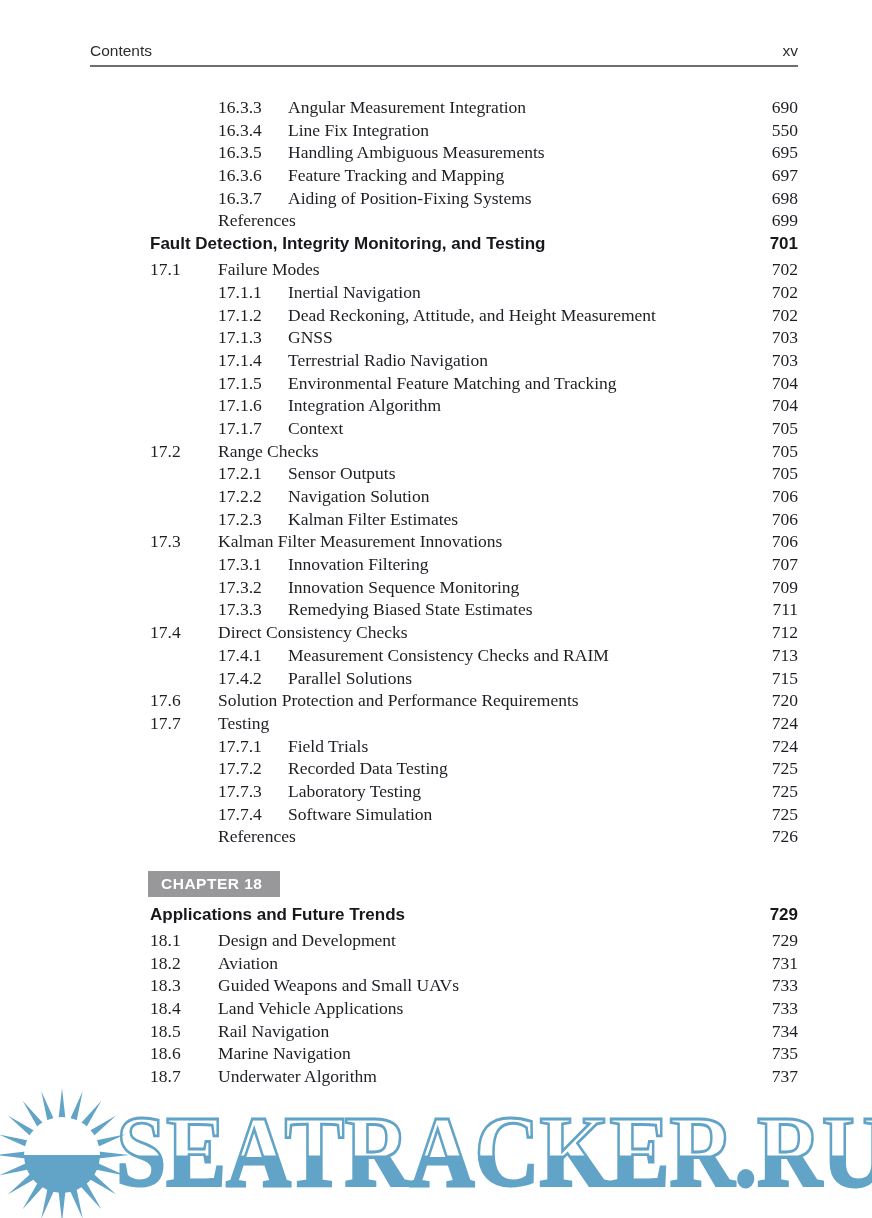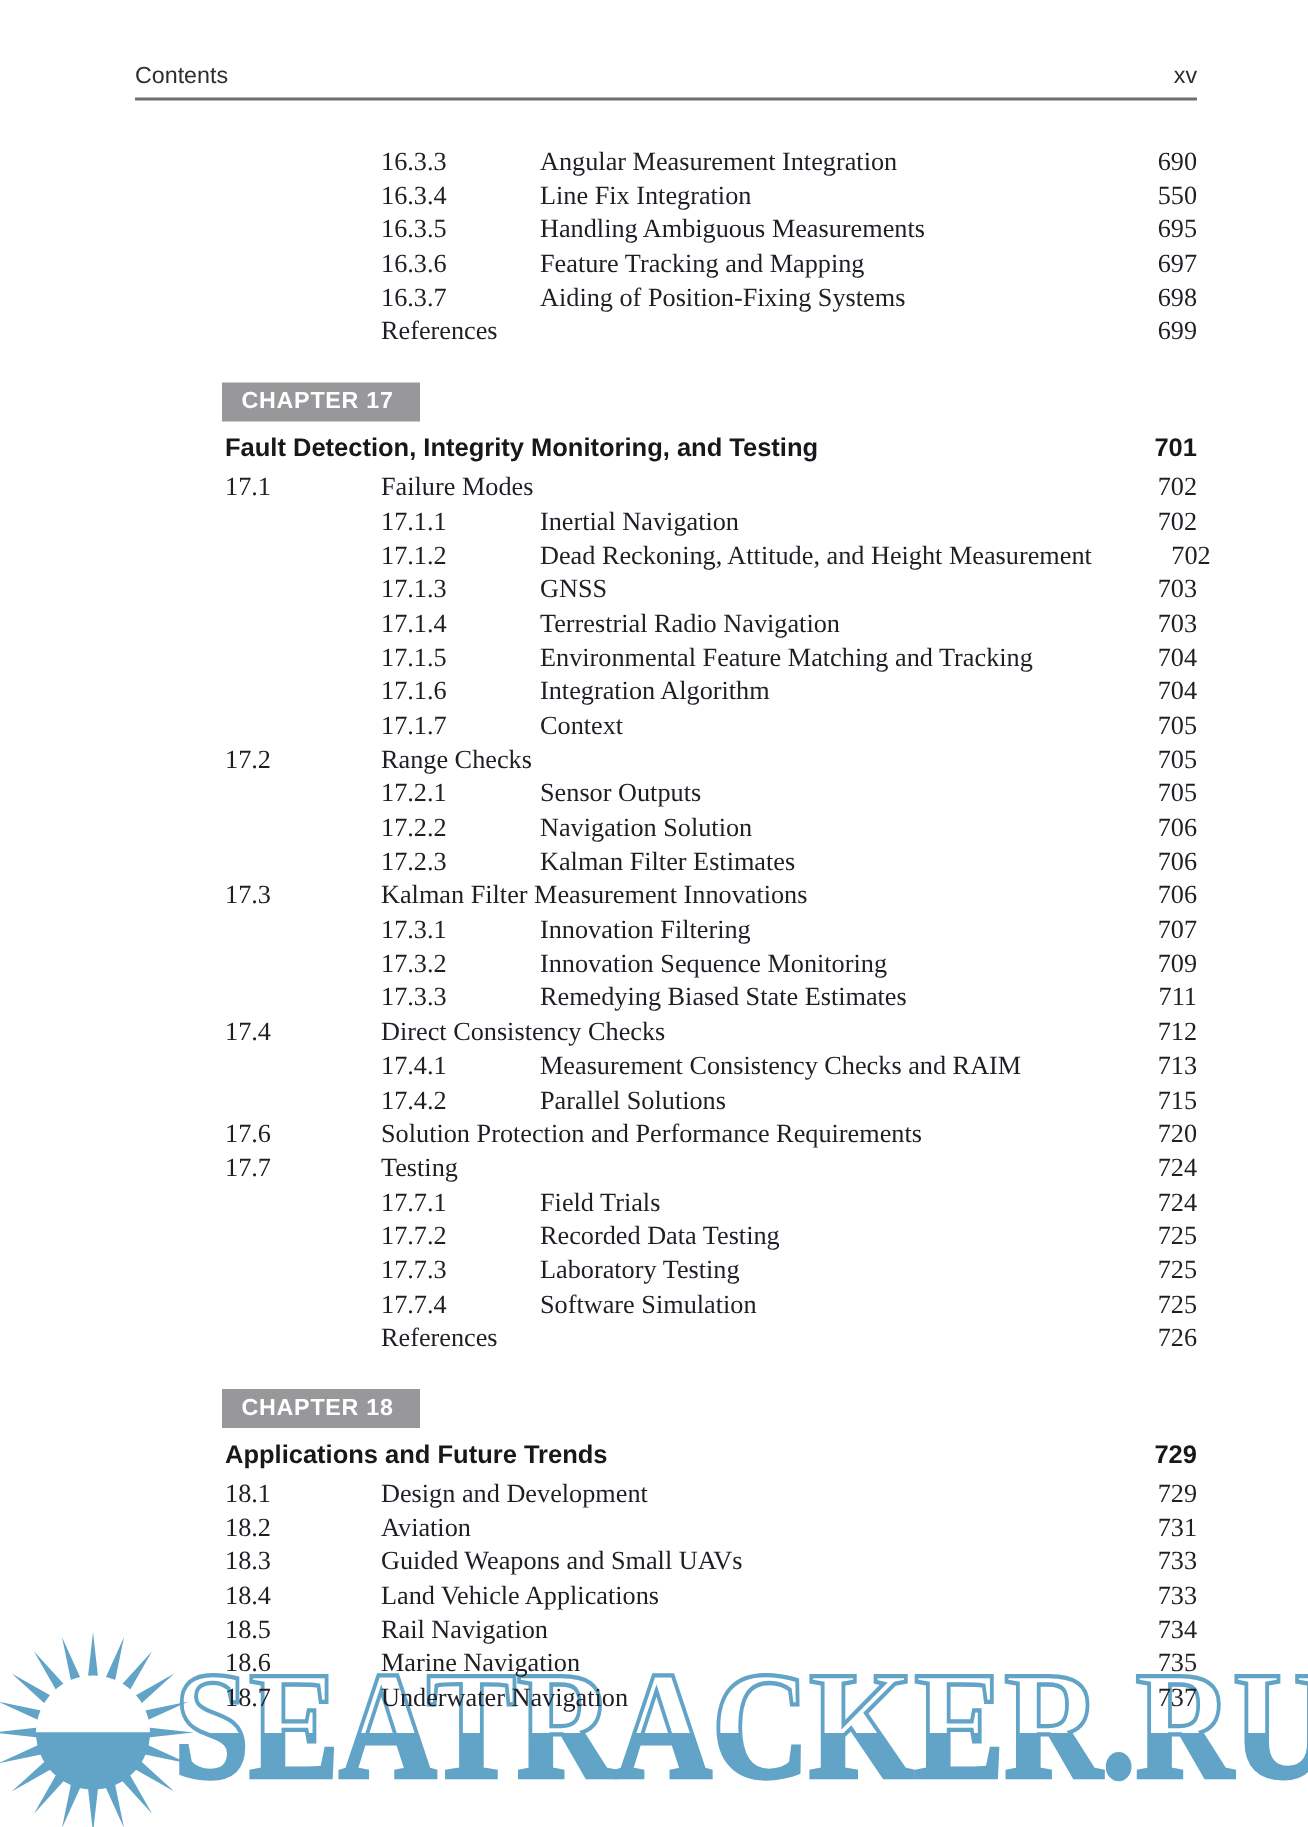--- a/index.html
+++ b/index.html
@@ -24,21 +24,21 @@
   }
 
   
   .toc {
     position:absolute; left:150px; top:96px; width:648px;
     z-index:10;
   }
   .row {
     display:flex; align-items:baseline;
     height:22.7px; line-height:22.7px;
-    font-size:17.5px; white-space:nowrap;gap:36px;
+    font-size:17.5px; white-space:nowrap;
   }
   .num    { width:68px; flex:0 0 68px; }
   .spacer { width:68px; flex:0 0 68px; }
   .num2   { width:70px; flex:0 0 70px; }
   .title  { flex:1 1 auto; overflow:visible; }
   .page   { flex:0 0 auto; text-align:right;margin-left:17px; }
 
   .row-chapter {
     font-family:"Liberation Sans", sans-serif;
     font-weight:bold; font-size:17px;
@@ -128,21 +128,20 @@
       <span class="spacer"></span>
       <span class="num2">16.3.7</span>
       <span class="title">Aiding of Position-Fixing Systems</span>
       <span class="page">698</span>
     </div>
     <div class="row">
       <span class="spacer"></span>
       <span class="title">References</span>
       <span class="page">699</span>
     </div>
-    <div class="row-badge"><span class="badge">CHAPTER 17</span></div>
     <div class="row row-chapter">
       <span class="title">Fault Detection, Integrity Monitoring, and Testing</span>
       <span class="page">701</span>
     </div>
     <div class="row">
       <span class="num">17.1</span>
       <span class="title">Failure Modes</span>
       <span class="page">702</span>
     </div>
     <div class="row">
@@ -319,16 +318,16 @@
       <span class="title">Rail Navigation</span>
       <span class="page">734</span>
     </div>
     <div class="row">
       <span class="num">18.6</span>
       <span class="title">Marine Navigation</span>
       <span class="page">735</span>
     </div>
     <div class="row">
       <span class="num">18.7</span>
-      <span class="title">Underwater Navigation</span>
+      <span class="title">Underwater Algorithm</span>
       <span class="page">737</span>
     </div>
   </div>
 
 </body></html>

